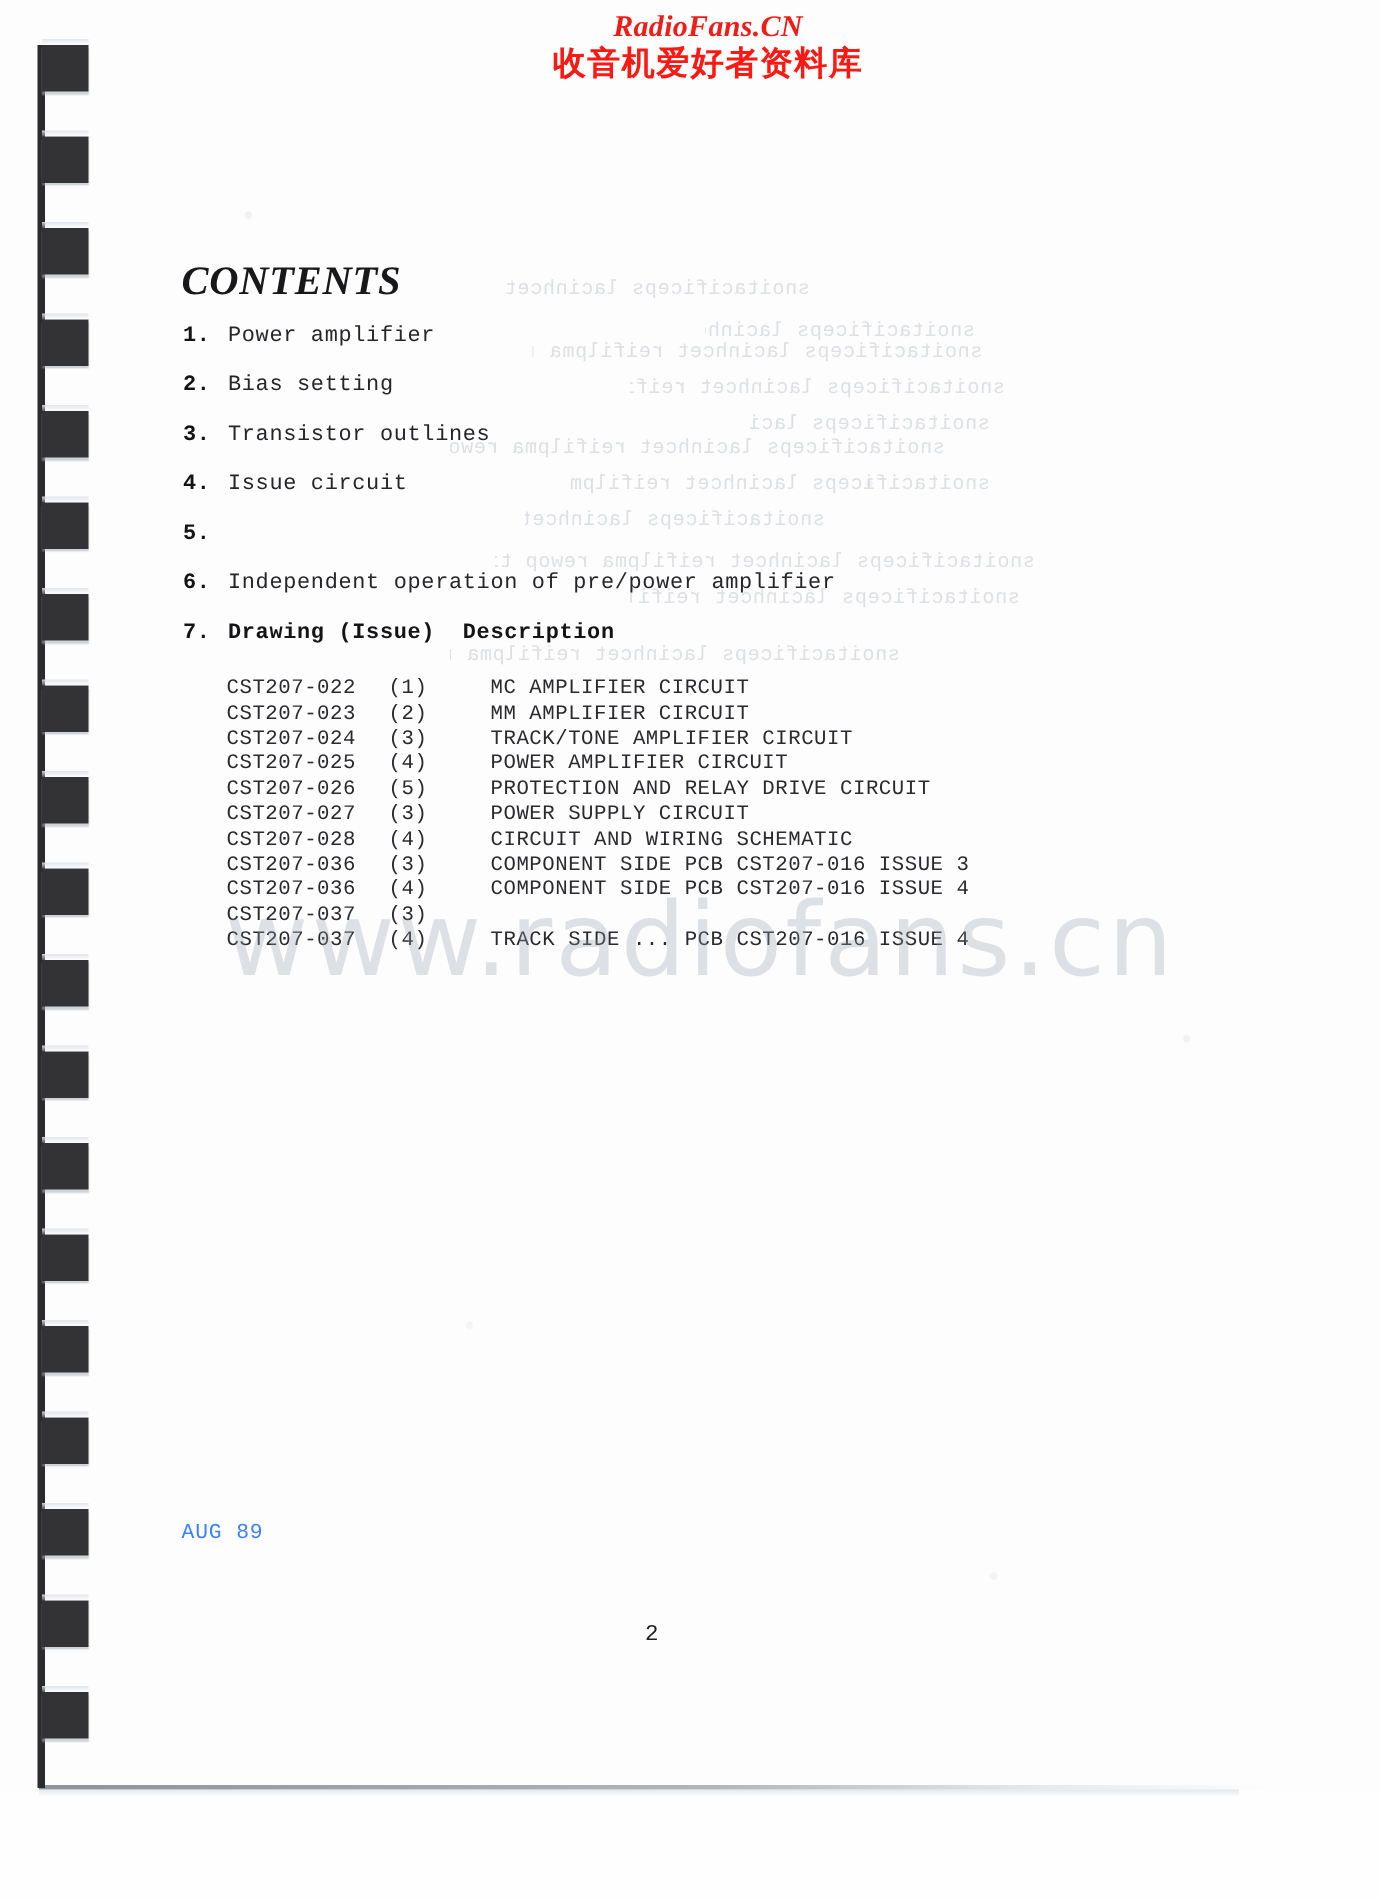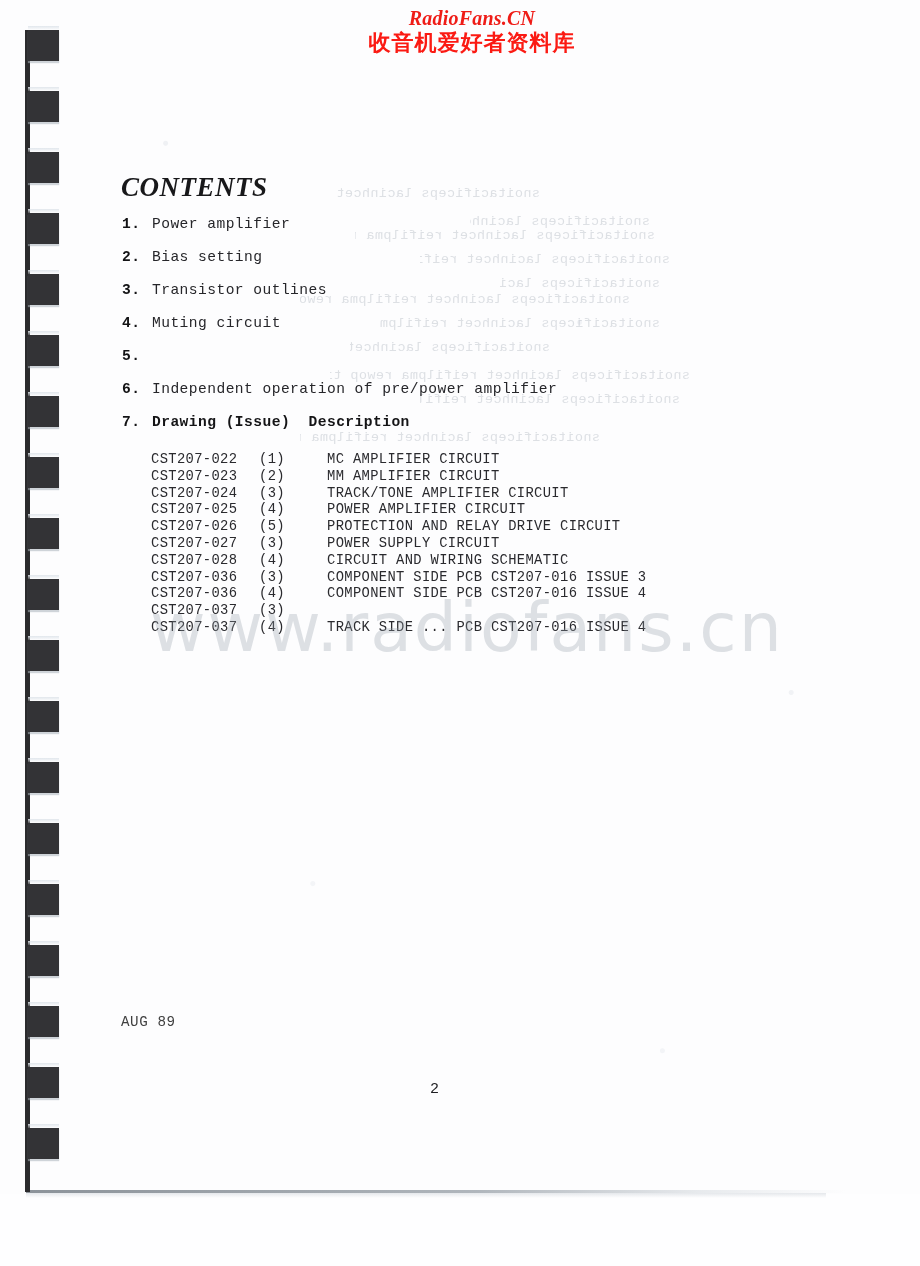--- a/index.html
+++ b/index.html
@@ -218,21 +218,21 @@
   .dw-code  { width: 108px; flex: 0 0 108px; }
   .dw-issue { width: 68px;  flex: 0 0 68px; }
   .dw-desc  { white-space: pre; }
 
   .doc-date {
     position: absolute;
     left: 121px;
     top: 1014px;
     font-size: 14.2px;
     letter-spacing: .6px;
-    color: #404040;
+    color: #3b82f6;
     white-space: pre;
   }
 
   .page-number {
     position: absolute;
     left: 430px;
     top: 1081px;
     font-size: 15px;
     color: #1e1e22;
   }
@@ -294,21 +294,21 @@
   </div>
 
   <div class="content">
 
     <div class="doc-title">CONTENTS</div>
 
     <div class="toc-list" id="toc-list">
         <div class="toc-item"><span class="toc-num">1.</span><span class="toc-text">Power amplifier</span></div>
         <div class="toc-item"><span class="toc-num">2.</span><span class="toc-text">Bias setting</span></div>
         <div class="toc-item"><span class="toc-num">3.</span><span class="toc-text">Transistor outlines</span></div>
-        <div class="toc-item"><span class="toc-num">4.</span><span class="toc-text">Muting circuit</span></div>
+        <div class="toc-item"><span class="toc-num">4.</span><span class="toc-text">Issue circuit</span></div>
         <div class="toc-item"><span class="toc-num">5.</span></div>
         <div class="toc-item"><span class="toc-num">6.</span><span class="toc-text">Independent operation of pre/power amplifier</span></div>
         <div class="toc-item heading-row"><span class="toc-num">7.</span><span class="toc-text">Drawing (Issue)  Description</span></div>
       </div>
 
     <div class="drawings" id="drawings-table">
         <div class="drawing-row"><span class="dw-code">CST207-022</span><span class="dw-issue">(1)</span><span class="dw-desc">MC AMPLIFIER CIRCUIT</span></div>
         <div class="drawing-row"><span class="dw-code">CST207-023</span><span class="dw-issue">(2)</span><span class="dw-desc">MM AMPLIFIER CIRCUIT</span></div>
         <div class="drawing-row"><span class="dw-code">CST207-024</span><span class="dw-issue">(3)</span><span class="dw-desc">TRACK/TONE AMPLIFIER CIRCUIT</span></div>
         <div class="drawing-row"><span class="dw-code">CST207-025</span><span class="dw-issue">(4)</span><span class="dw-desc">POWER AMPLIFIER CIRCUIT</span></div>

